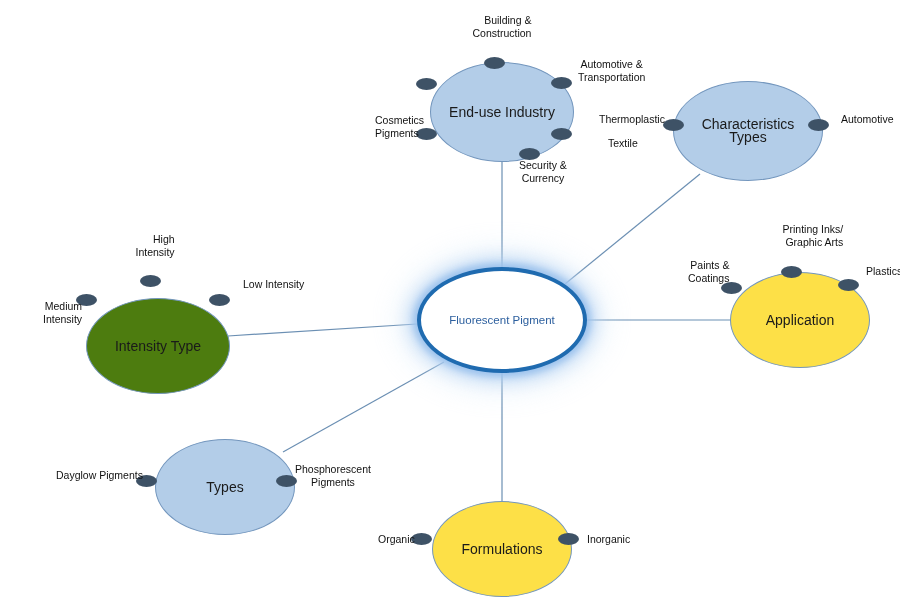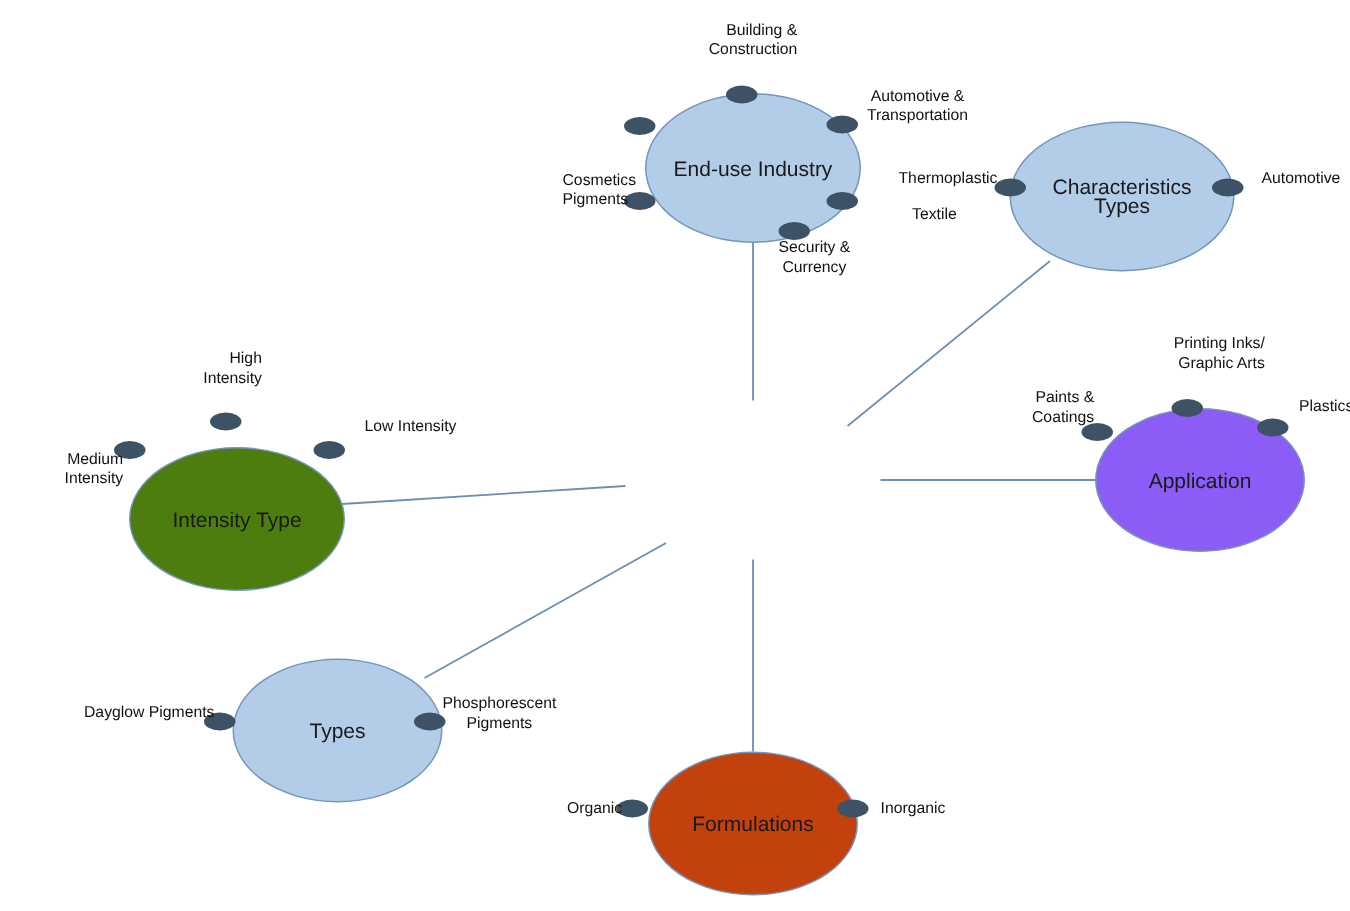--- a/index.html
+++ b/index.html
@@ -123,21 +123,21 @@
       <div class="dot" style="left: 416px; top: 78px; background: rgb(62, 82, 102);"></div>
       <div class="leaf-label left" style="left: 375px; top: 80px; margin-top: 34px;">Cosmetics</div>
       <div class="node" style="left: 673px; top: 81px; width: 150px; height: 100px; background: rgb(179, 205, 232); border-color: rgb(115, 150, 189);">
         <span class="node-label">Characteristics
 Types</span>
       </div>
       <div class="dot" style="left: 663px; top: 119px; background: rgb(62, 82, 102);"></div>
       <div class="leaf-label left" style="left: 599px; top: 112.5px;">Thermoplastic</div>
       <div class="dot" style="left: 808px; top: 119px; background: rgb(62, 82, 102);"></div>
       <div class="leaf-label right" style="left: 841px; top: 112.5px;">Automotive</div>
-      <div class="node" style="left: 730px; top: 272px; width: 140px; height: 96px; background: #8b5cf6; border-color: rgb(115, 150, 189);">
+      <div class="node" style="left: 730px; top: 272px; width: 140px; height: 96px; background: #fde047; border-color: rgb(115, 150, 189);">
         <span class="node-label">Application</span>
       </div>
       <div class="dot" style="left: 781px; top: 266px; background: rgb(62, 82, 102);"></div>
       <div class="leaf-label center" style="left: 782.5px; top: 223px;">Printing Inks/
 Graphic Arts</div>
       <div class="dot" style="left: 721px; top: 282px; background: rgb(62, 82, 102);"></div>
       <div class="leaf-label left" style="left: 688px; top: 259px;">Paints &amp;
 Coatings</div>
       <div class="dot" style="left: 838px; top: 279px; background: rgb(62, 82, 102);"></div>
       <div class="leaf-label right" style="left: 866px; top: 264.5px;">Plastics</div>
@@ -153,23 +153,26 @@
       <div class="dot" style="left: 209px; top: 294px; background: rgb(62, 82, 102);"></div>
       <div class="leaf-label right" style="left: 243px; top: 278px;">Low Intensity</div>
       <div class="node" style="left: 155px; top: 439px; width: 140px; height: 96px; background: rgb(179, 205, 232); border-color: rgb(115, 150, 189);">
         <span class="node-label">Types</span>
       </div>
       <div class="dot" style="left: 136px; top: 475px; background: rgb(62, 82, 102);"></div>
       <div class="leaf-label left" style="left: 56px; top: 468.5px;">Dayglow Pigments</div>
       <div class="dot" style="left: 276px; top: 475px; background: rgb(62, 82, 102);"></div>
       <div class="leaf-label right" style="left: 295px; top: 463px;">Phosphorescent
 Pigments</div>
-      <div class="node" style="left: 432px; top: 501px; width: 140px; height: 96px; background: #c2410c; border-color: rgb(115, 150, 189);">
+      <div class="node" style="left: 432px; top: 501px; width: 140px; height: 96px; background: #fde047; border-color: rgb(115, 150, 189);">
         <span class="node-label">Formulations</span>
       </div>
       <div class="dot" style="left: 411px; top: 533px; background: rgb(62, 82, 102);"></div>
       <div class="leaf-label left" style="left: 378px; top: 532.5px;">Organic</div>
       <div class="dot" style="left: 558px; top: 533px; background: rgb(62, 82, 102);"></div>
       <div class="leaf-label right" style="left: 587px; top: 532.5px;">Inorganic</div>
     </div>
 
+  <div id="hub" style="left: 417px; top: 267px; width: 170px; height: 106px; border-color: rgb(31, 107, 176); color: rgb(44, 95, 158);">
+    <span class="node-label">Fluorescent Pigment</span>
+  </div>
 
 </div>
 
 </body></html>

